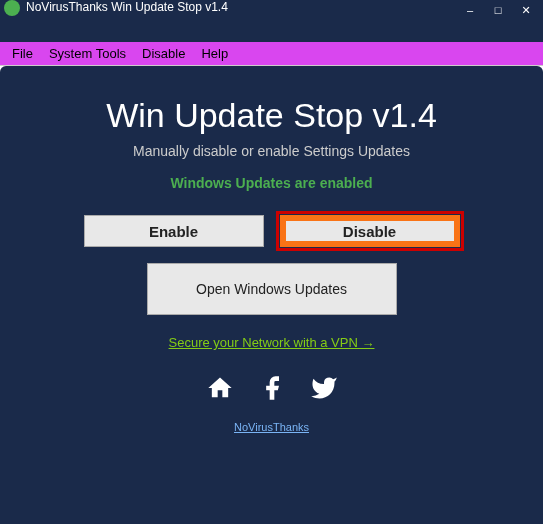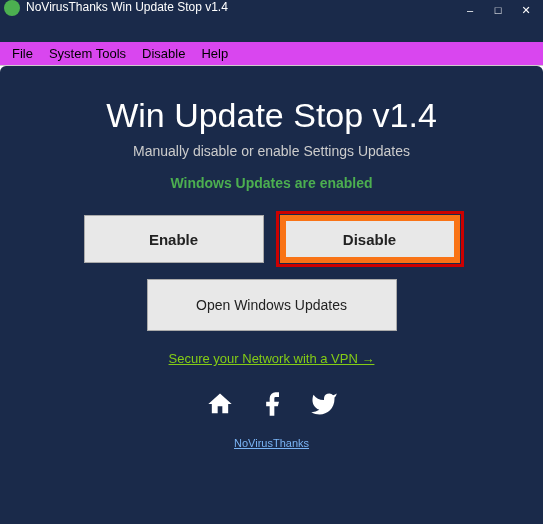--- a/index.html
+++ b/index.html
@@ -102,21 +102,21 @@
     .action-buttons {
       display: flex;
       gap: 16px;
       margin-bottom: 16px;
       width: 100%;
       justify-content: center;
     }
 
     .btn-enable, .btn-disable {
       width: 180px;
-      height: 48px;
+      height: 32px;
       font-size: 15px;
       font-weight: 600;
       cursor: pointer;
       border: 1px solid #aaa;
       background: #e8e8e8;
       color: #222;
     }
 
     .btn-disable {
       outline: 3px solid #cc0000;

